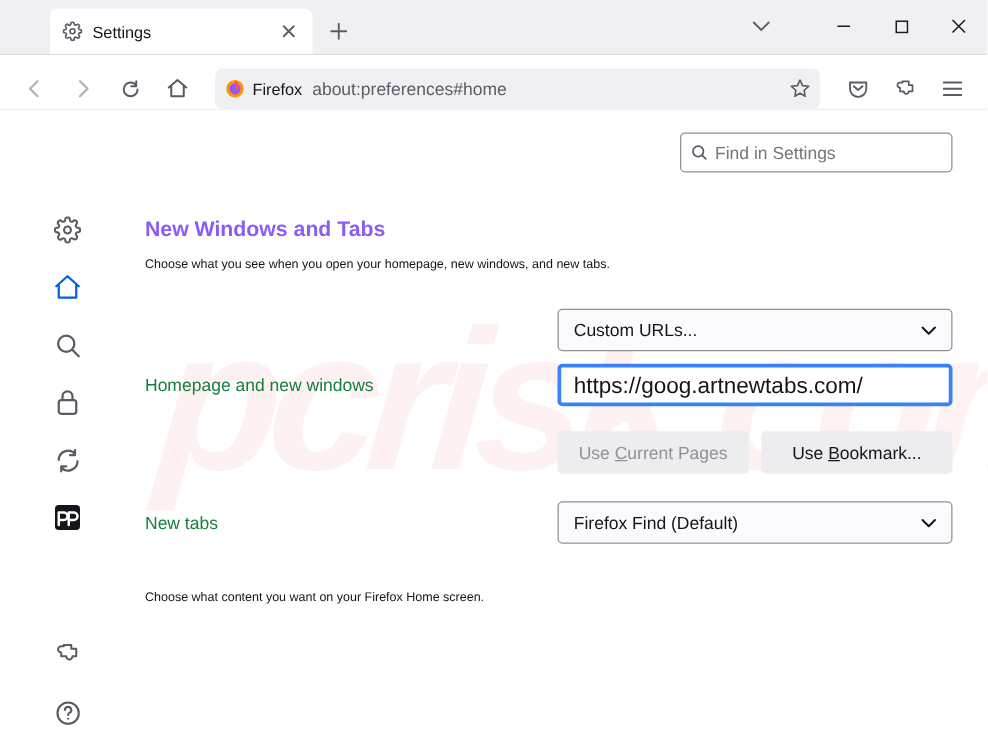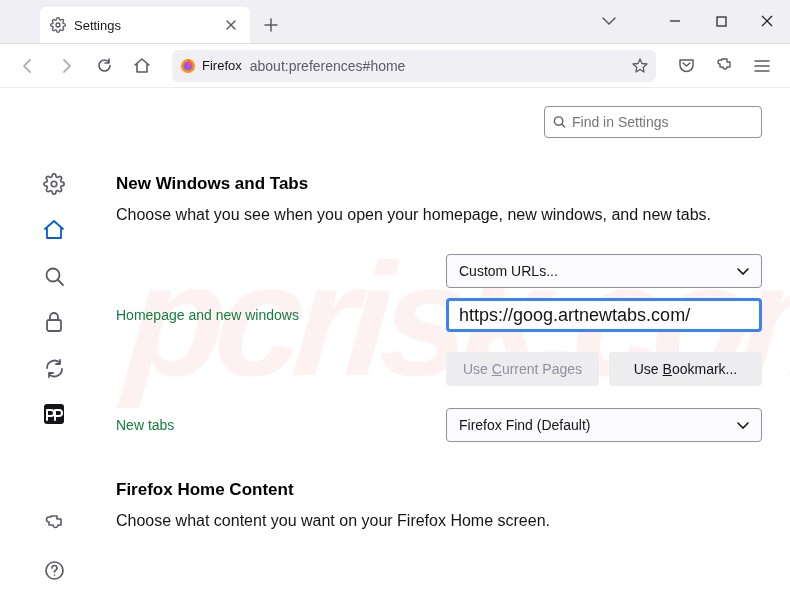--- a/index.html
+++ b/index.html
@@ -11,21 +11,21 @@
 .tab .ticon { width: 16px; height: 16px; display: flex; align-items: center; justify-content: center; }
 .tab .ttext { font-size: 13px; color: #15141a; flex: 1; }
 .tab .tclose { width: 18px; height: 18px; display: flex; align-items: center; justify-content: center; color: #5b5b66; border-radius: 3px; }
 .newtab { width: 30px; height: 30px; display: flex; align-items: center; justify-content: center; color: #5b5b66; margin-left: 6px; margin-bottom: 3px; }
 .winspacer { flex: 1; }
 .wincontrols { display: flex; gap: 0; align-items: center; height: 44px; }
 .wincontrols > div { width: 46px; height: 44px; display: flex; align-items: center; justify-content: center; color: #1b1b1b; }
 .wincaret { width: 46px; height: 44px; display: flex; align-items: center; justify-content: center; color: #5b5b66; margin-right: 20px; }
 
 
-.toolbar { height: 44px; display: flex; align-items: center; padding: 0 12px; gap: 6px; border-bottom: 1px solid #ededf0; }
+.toolbar { height: 44px; display: flex; align-items: flex-end; padding: 0 12px; gap: 6px; border-bottom: 1px solid #ededf0; }
 .tbtn { width: 32px; height: 32px; display: flex; align-items: center; justify-content: center; color: #5b5b66; border-radius: 4px; }
 .tbtn.disabled { color: #b1b1b9; }
 .urlbar { flex: 1; height: 32px; background: #f0f0f4; border-radius: 6px; display: flex; align-items: center; padding: 0 8px; gap: 8px; margin: 0 8px; }
 .urlbar .ffbadge { display: flex; align-items: center; gap: 6px; font-size: 13px; color: #5b5b66; }
 .urlbar .ffbadge span:last-child { color: #15141a; }
 .urlbar .urltext { font-size: 14px; color: #5b5b66; flex: 1; }
 .urlbar .star { color: #5b5b66; }
 
 
 .content { position: absolute; top: 88px; left: 0; right: 0; bottom: 0; display: flex; }
@@ -41,22 +41,22 @@
 .main { flex: 1; padding: 18px 28px 0 8px; position: relative; }
 .searchwrap { display: flex; justify-content: flex-end; margin-bottom: 36px; }
 .searchbox { width: 218px; height: 32px; border: 1px solid #8f8f9d; border-radius: 4px; display: flex; align-items: center; padding: 0 8px; gap: 6px; color: #5b5b66; }
 .searchbox input { border: none; outline: none; font-size: 14px; flex: 1; background: transparent; color: #5b5b66; }
 
 .row1 { display: flex; align-items: center; justify-content: space-between; margin-bottom: 28px; }
 .h1 { font-size: 24px; font-weight: 600; color: #15141a; }
 .restorebtn { background: #ededf0; border: none; padding: 8px 14px; border-radius: 4px; font-size: 14px; color: #15141a; }
 .restorebtn .ul { text-decoration: underline; }
 
-.h2 { font-size: 17px; font-weight: 600; color: #000000; margin-bottom: 8px; }
-.desc { font-size: 16px; color: #15141a; margin-bottom: 30px; margin-top: 12px; }
+.h2 { font-size: 17px; font-weight: 600; color: #8b5cf6; margin-bottom: 8px; }
+.desc { font-size: 10px; color: #15141a; margin-bottom: 30px; margin-top: 12px; }
 
 .formrow { display: flex; align-items: center; margin-bottom: 10px; }
 .formlabel { font-size: 14px; color: #15803d; width: 330px; }
 .formctrl { flex: 1; }
 
 .dropdown { height: 34px; border: 1px solid #8f8f9d; border-radius: 4px; background: #fbfbfd; display: flex; align-items: center; justify-content: space-between; padding: 0 12px; font-size: 14px; color: #15141a; }
 .textinput { width: 100%; height: 34px; border: 3px solid #3b82f6; border-radius: 4px; padding: 0 10px; font-size: 18px; color: #15141a; outline: none; }
 .btnrow { display: flex; gap: 10px; margin-top: 10px; margin-bottom: 22px; }
 .btnrow button { flex: 1; height: 34px; border: none; background: #ededf0; border-radius: 4px; font-size: 14px; color: #15141a; padding: 0 12px; text-align: center; }
 .btnrow button.dis { color: #8f8f9d; }
@@ -268,17 +268,16 @@
         <div class="dropdown">
           <span>Firefox Find (Default)</span>
           <svg width="12" height="7" viewBox="0 0 12 7">
               <path d="M1 1l5 5 5-5" stroke="#15141a" stroke-width="1.6" fill="none" stroke-linecap="round"></path>
             </svg>
         </div>
       </div>
     </div>
 
     <div class="section2">
-      <div class="h2">Firefox Home Content</div>
       <div class="desc">Choose what content you want on your Firefox Home screen.</div>
     </div>
   </div>
 </div>
 
 </body></html>

